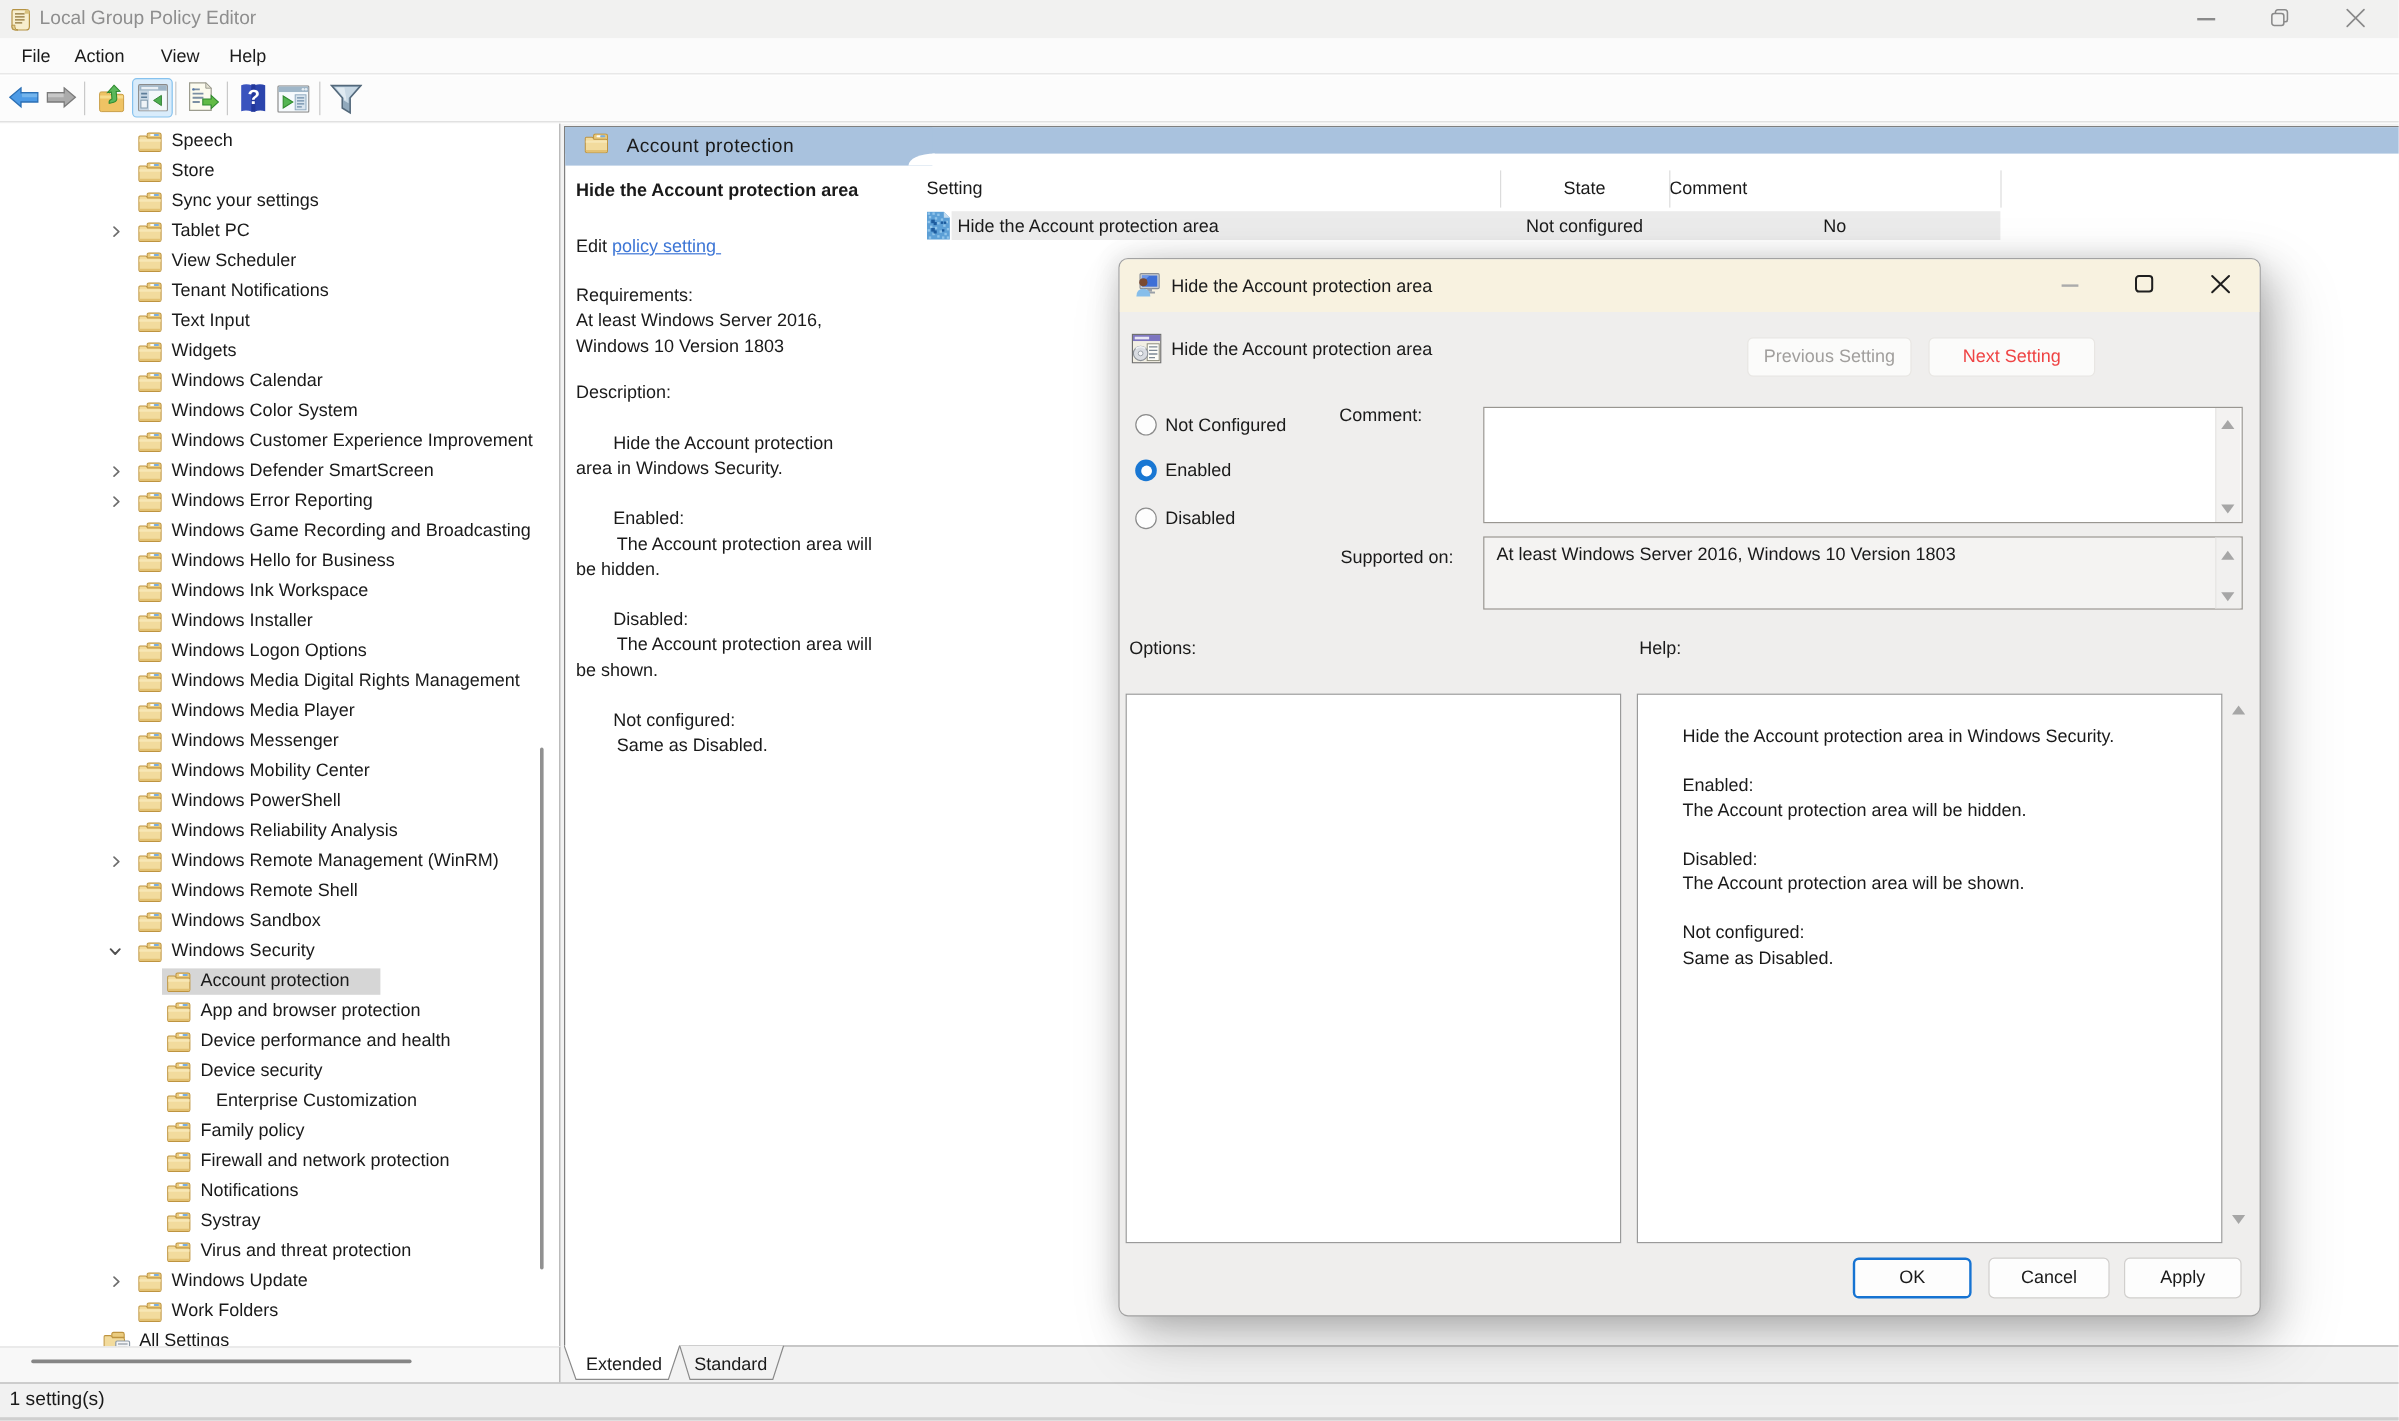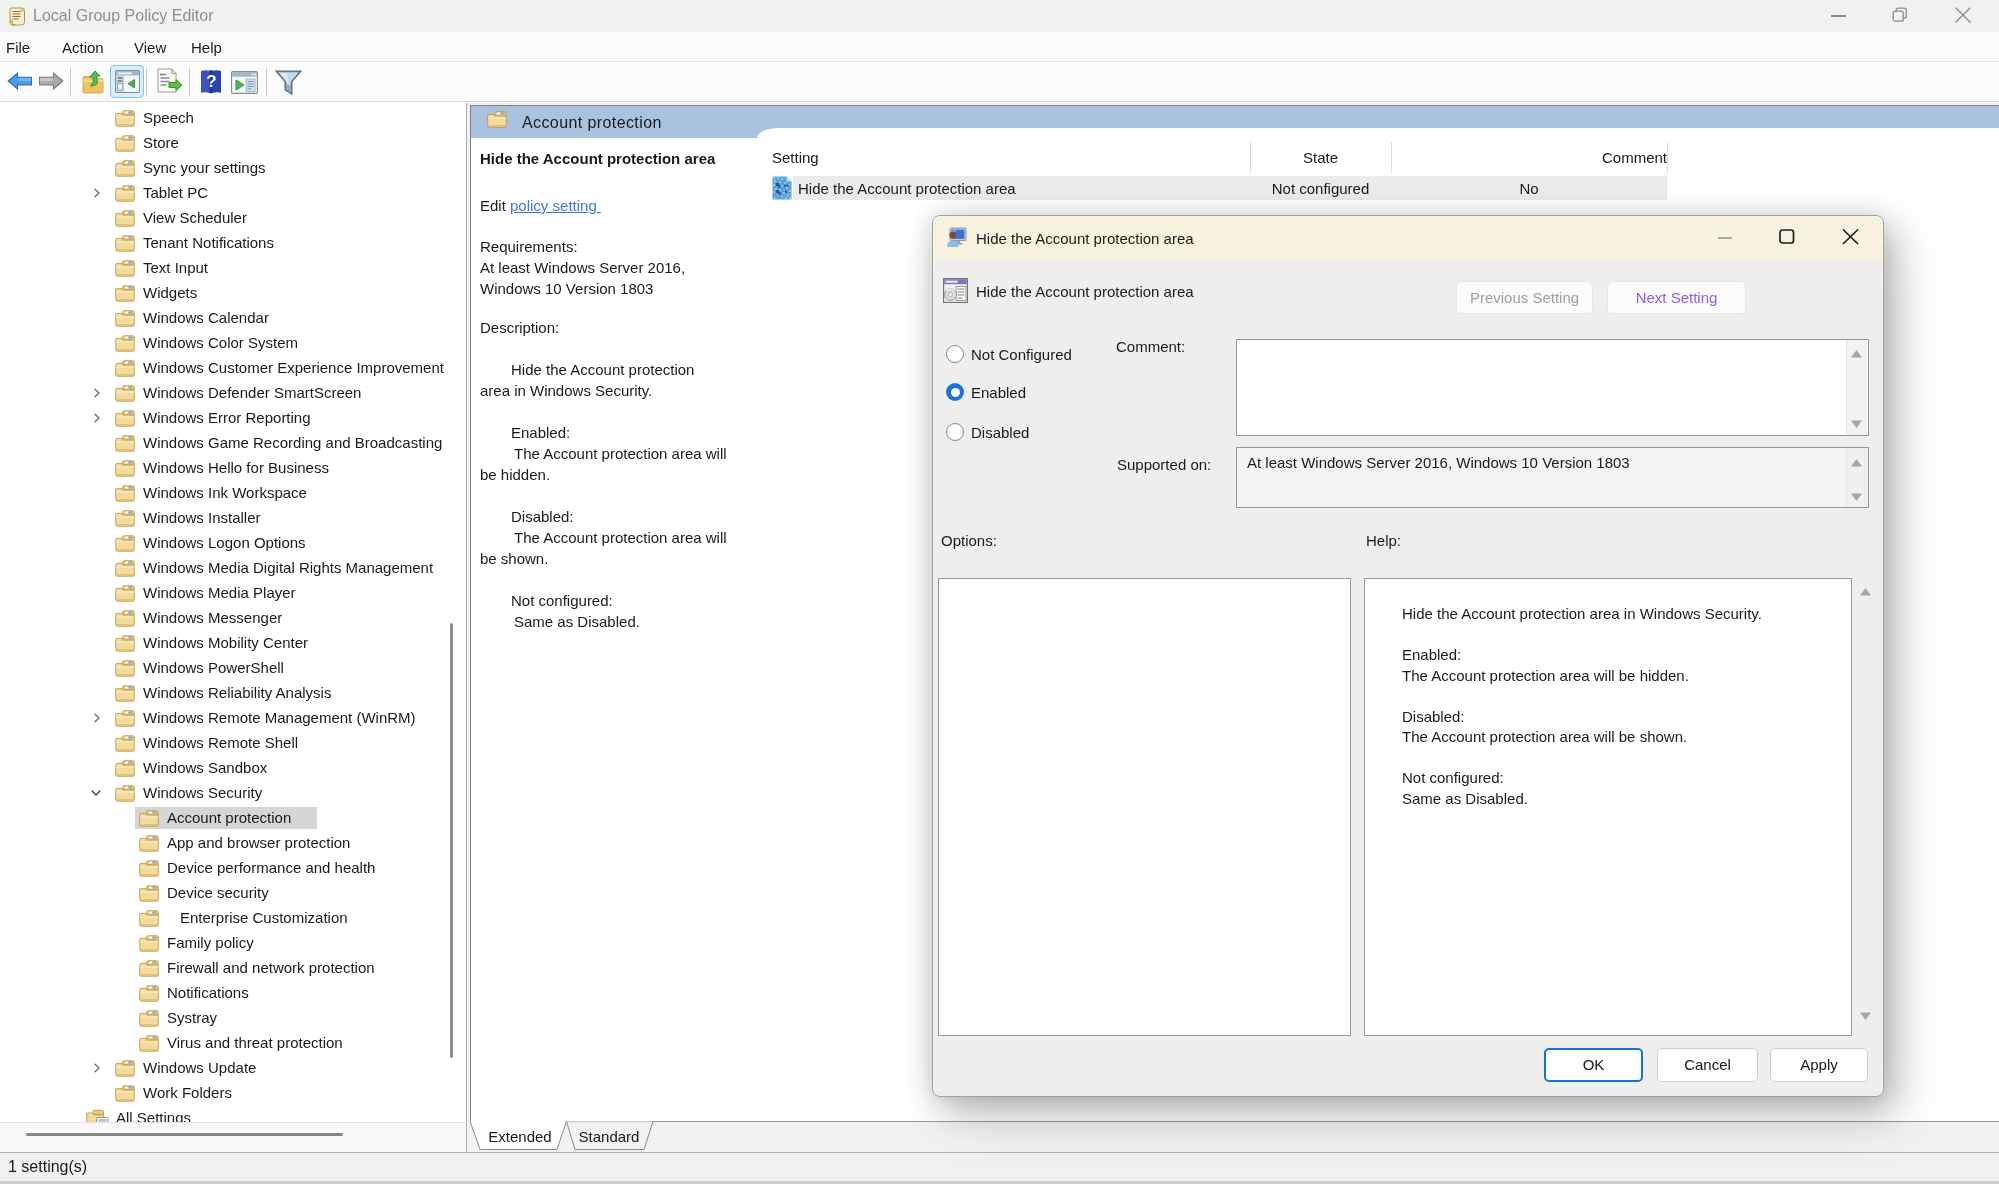--- a/index.html
+++ b/index.html
@@ -20,21 +20,21 @@
 <div style="position:absolute;left:1831px;top:15px;width:15px;height:1.6px;background:#8A8A8A"></div>
 <svg style="position:absolute;left:1892px;top:7px" width="16" height="16" viewBox="0 0 16 16">
  <rect x="4.2" y="1.2" width="10" height="10" rx="2" fill="none" stroke="#8A8A8A" stroke-width="1.3"></rect>
  <rect x="1.2" y="4.2" width="10" height="10" rx="2" fill="#F1F1F0" stroke="#8A8A8A" stroke-width="1.3"></rect>
 </svg>
 <svg style="position:absolute;left:1954px;top:6px" width="18" height="18" viewBox="0 0 18 18">
  <path d="M2 2 L16 16 M16 2 L2 16" stroke="#8A8A8A" stroke-width="1.4" stroke-linecap="round"></path>
 </svg>
 
 <div style="position:absolute;left:0;top:32px;width:1999px;height:30px;background:#FBFBFB;border-bottom:1px solid #E3E3E3"></div>
-<div style="position:absolute;left:6px;top:39px">File</div>
+<div style="position:absolute;left:18px;top:39px">File</div>
 <div style="position:absolute;left:62px;top:39px">Action</div>
 <div style="position:absolute;left:134px;top:39px">View</div>
 <div style="position:absolute;left:191px;top:39px">Help</div>
 
 <div style="position:absolute;left:0;top:63px;width:1999px;height:39px;background:#FCFCFC;border-bottom:1px solid #DADADA"></div>
 
 <svg style="position:absolute;left:7px;top:72px" width="26" height="19" viewBox="0 0 26 19">
  <path d="M10.5 1.2 L10.5 5.3 L24.5 5.3 L24.5 13 L10.5 13 L10.5 17 L1.2 9 Z" fill="#4D9BE6" stroke="#2B6FB4" stroke-width="1.1"></path>
  <path d="M11 6 L24 6 L24 9 L11.5 9 Z" fill="#85C0F0" opacity="0.7"></path>
 </svg>
@@ -504,21 +504,21 @@
 </svg>
 <div style="position:absolute;left:522px;top:114px;font-size:16px;letter-spacing:0.4px">Account protection</div>
 
 <div style="position:absolute;left:480px;top:150px;font-weight:bold">Hide the Account protection area</div>
 <div style="position:absolute;left:480px;top:197px">Edit <span style="color:#3D76D6;text-decoration:underline">policy setting&nbsp;</span></div>
 <div style="position:absolute;left:480px;top:236px;line-height:21px">Requirements:<br>At least Windows Server 2016,<br>Windows 10 Version 1803</div>
 <div style="position:absolute;left:480px;top:317px;line-height:21px">Description:<br>&nbsp;<br><span style="padding-left:31px">Hide the Account protection</span><br>area in Windows Security.<br>&nbsp;<br><span style="padding-left:31px">Enabled:</span><br><span style="padding-left:34px">The Account protection area will</span><br>be hidden.<br>&nbsp;<br><span style="padding-left:31px">Disabled:</span><br><span style="padding-left:34px">The Account protection area will</span><br>be shown.<br>&nbsp;<br><span style="padding-left:31px">Not configured:</span><br><span style="padding-left:34px">Same as Disabled.</span></div>
 
 <div class="hdr" style="left:772px;top:149px">Setting</div>
 <div class="hdr" style="left:1250px;top:149px;width:141px;text-align:center">State</div>
-<div class="hdr" style="left:1391px;top:149px;width:276px;text-align:right">Comment</div>
+<div class="hdr" style="left:1391px;top:149px;width:276px;text-align:left">Comment</div>
 <div style="position:absolute;left:1250px;top:142px;width:1px;height:31px;background:#DCDCDC"></div>
 <div style="position:absolute;left:1391px;top:142px;width:1px;height:31px;background:#DCDCDC"></div>
 <div style="position:absolute;left:1667px;top:142px;width:1px;height:31px;background:#DCDCDC"></div>
 <div style="position:absolute;left:793px;top:176px;width:874px;height:24px;background:#EBEBEB"></div>
 <svg style="position:absolute;left:772px;top:176px" width="20" height="24" viewBox="0 0 20 24">
 <path d="M0.5 0.5 L14.5 0.5 L19.5 5.5 L19.5 23.5 L0.5 23.5 Z" fill="#5C9FD6"></path>
 <path d="M14.5 0.5 L14.5 5.5 L19.5 5.5 Z" fill="#C4DCF0"></path>
 <g fill="#8FC4EA">
 <rect x="1" y="1" width="2" height="2"></rect>
       <rect x="5" y="1" width="2" height="2"></rect>
@@ -593,21 +593,21 @@
 <rect x="1.2" y="1.2" width="22.6" height="5" fill="#7D75C0"></rect>
 <rect x="2.6" y="2.6" width="12" height="2.2" fill="#E8E6F4"></rect>
 <rect x="13" y="8.5" width="10" height="14" fill="#FDFDF8" stroke="#8A8A7A" stroke-width="0.8"></rect>
 <path d="M14.5 11 h7 M14.5 14 h7 M14.5 17 h7 M14.5 20 h5" stroke="#7C8894" stroke-width="1.1"></path>
 <circle cx="7.5" cy="16.5" r="6" fill="#D9DCE2" stroke="#8A8F96" stroke-width="0.9"></circle>
 <circle cx="7.5" cy="16.5" r="2" fill="#F6F7F9" stroke="#9AA0A8" stroke-width="0.8"></circle>
 <path d="M3.5 12.5 A6 6 0 0 1 11.5 12.5" fill="none" stroke="#F0F2F5" stroke-width="1.4"></path>
 </svg>
   <div style="position:absolute;left:43px;top:67px">Hide the Account protection area</div>
   <div style="position:absolute;left:523px;top:65px;width:137px;height:33px;background:#FBFBFA;border:1px solid #E8E6E3;border-radius:5px;text-align:center;line-height:31px;color:#A19F9D">Previous Setting</div>
-  <div style="position:absolute;left:674px;top:65px;width:139px;height:33px;background:#FBFBFA;border:1px solid #E8E6E3;border-radius:5px;text-align:center;line-height:31px;color:#8b5cf6">Next Setting</div>
+  <div style="position:absolute;left:674px;top:65px;width:139px;height:33px;background:#FBFBFA;border:1px solid #E8E6E3;border-radius:5px;text-align:center;line-height:31px;color:#ef4444">Next Setting</div>
 
   <div style="position:absolute;left:13px;top:129px;width:18px;height:18px;border:1.6px solid #8B8B8B;border-radius:50%;background:#FDFDFD"></div>
   <div style="position:absolute;left:38px;top:130px">Not Configured</div>
   <div style="position:absolute;left:13px;top:167px;width:18px;height:18px;border-radius:50%;background:#1977D3"></div>
   <div style="position:absolute;left:17.5px;top:171.5px;width:9px;height:9px;border-radius:50%;background:#FFFFFF"></div>
   <div style="position:absolute;left:38px;top:168px">Enabled</div>
   <div style="position:absolute;left:13px;top:207px;width:18px;height:18px;border:1.6px solid #8B8B8B;border-radius:50%;background:#FDFDFD"></div>
   <div style="position:absolute;left:38px;top:208px">Disabled</div>
 
   <div style="position:absolute;left:183px;top:122px">Comment:</div>

